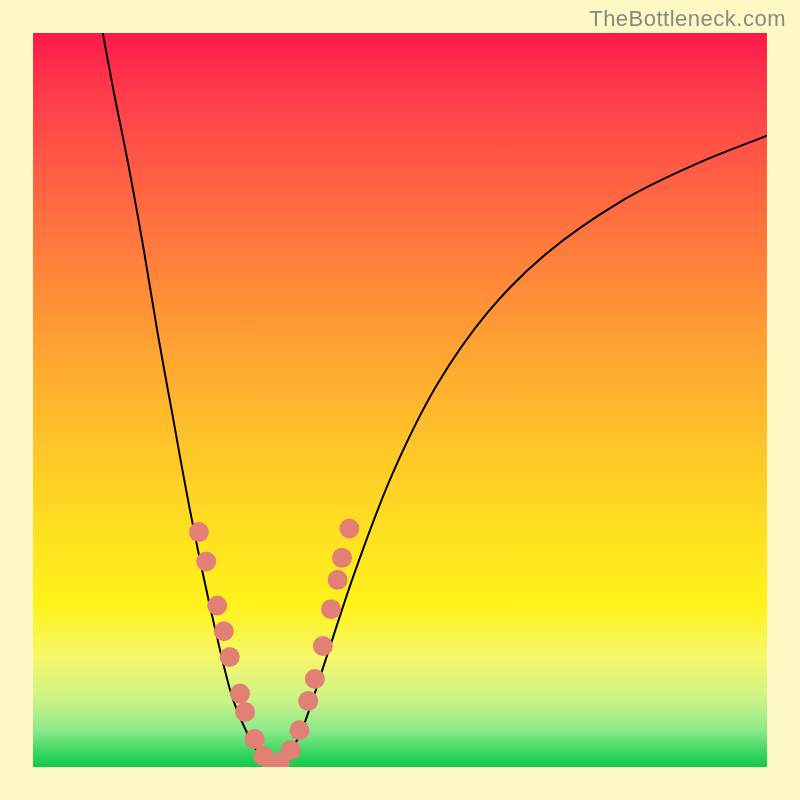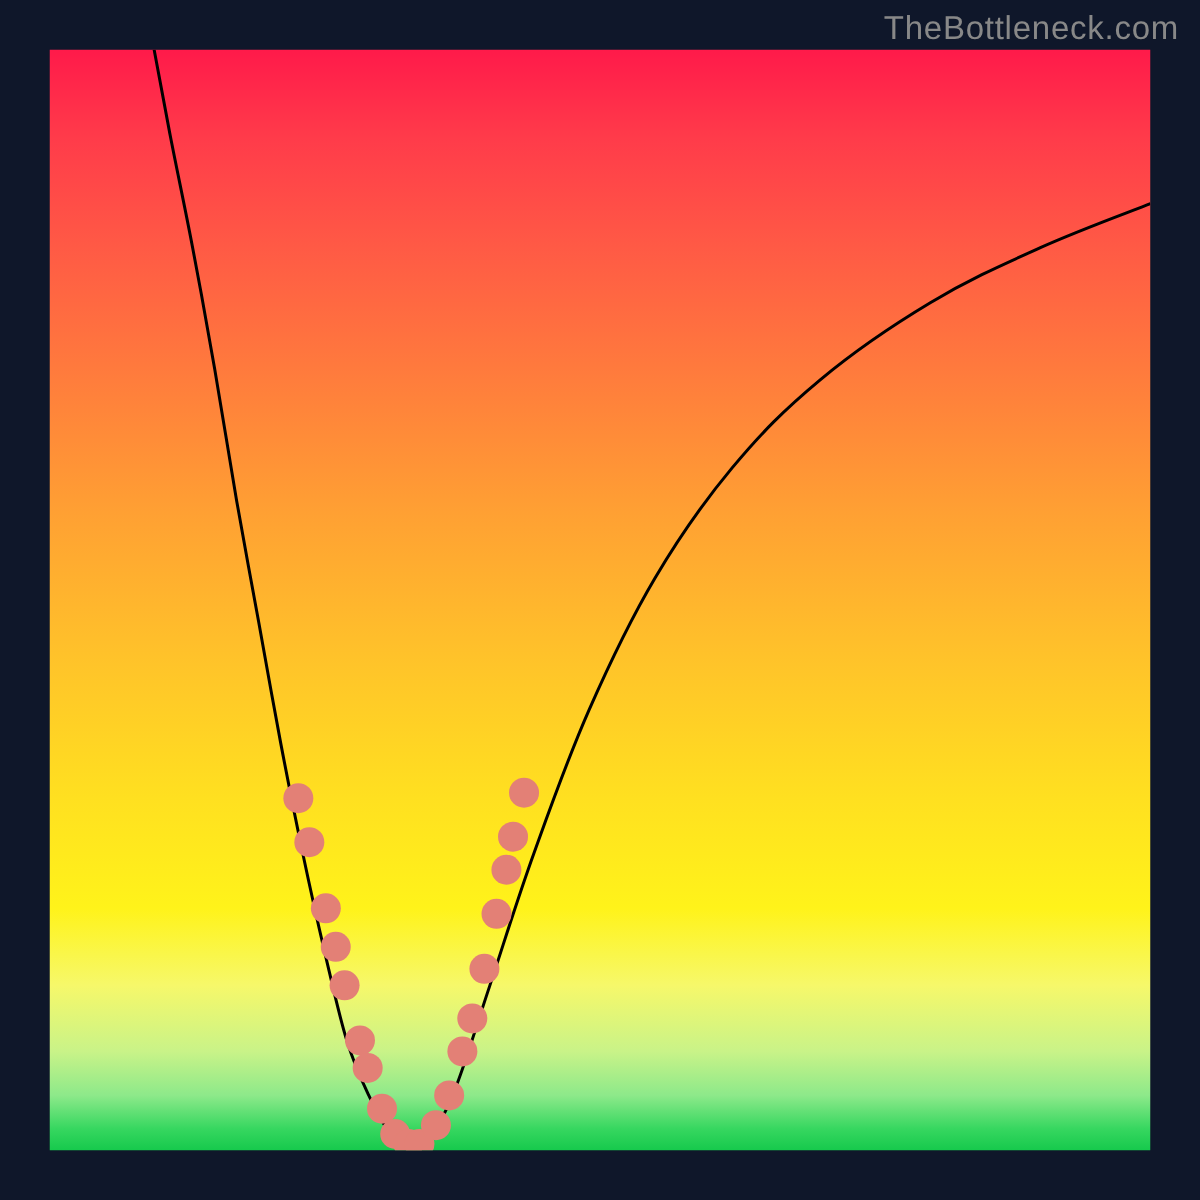--- a/index.html
+++ b/index.html
@@ -8,21 +8,21 @@
     width: 800px;
     height: 800px;
     background: #000;
     font-family: Arial, Helvetica, sans-serif;
     overflow: hidden;
   }
   .outer {
     position: relative;
     width: 800px;
     height: 800px;
-    background: #0f172a;
+    background: #fef9c3;
   }
   .watermark {
     position: absolute;
     top: 6px;
     right: 14px;
     color: #888;
     font-size: 22px;
     letter-spacing: 0.5px;
     z-index: 10;
   }

